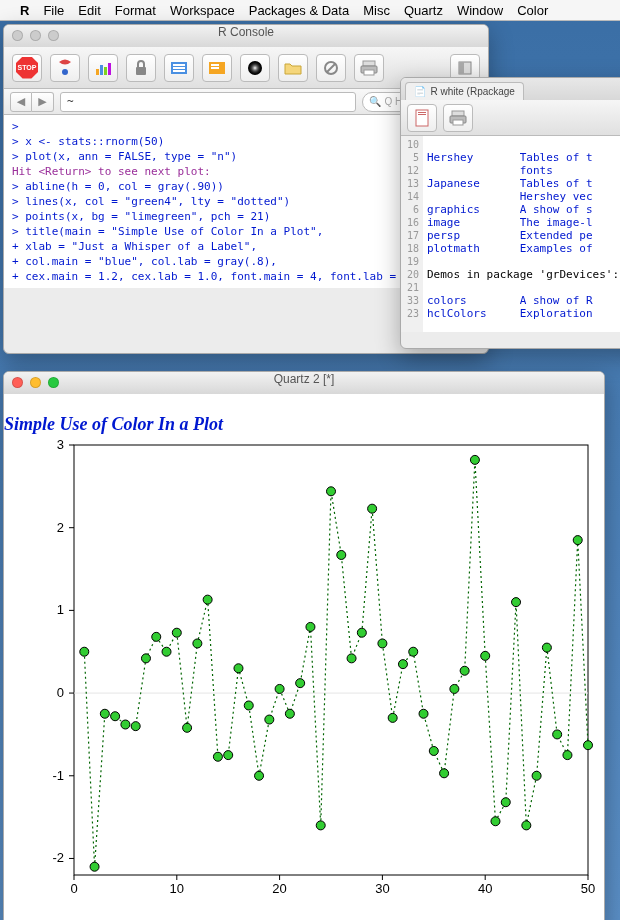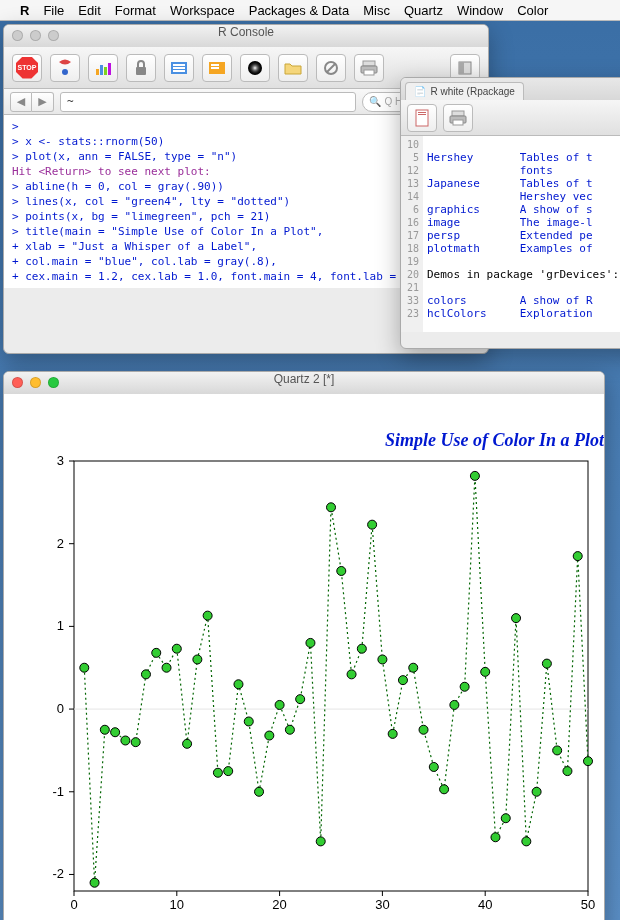--- a/index.html
+++ b/index.html
@@ -32,21 +32,21 @@
   .demos .tabbar { height:22px; background:linear-gradient(#e8e8e8,#d8d8d8); display:flex; align-items:flex-end; padding:0 4px;}
   .demos .tab { height:18px; background:#f0f0f0; border:1px solid #bbb; border-bottom:none; border-radius:4px 4px 0 0; padding:0 8px; display:flex;align-items:center;font-size:10px;color:#444;gap:4px;}
   .demos .toolbar2 { height:36px; background:linear-gradient(#f6f6f6,#e0e0e0); border-bottom:1px solid #bbb;display:flex;align-items:center;padding:0 6px;gap:6px;}
   .demos .gutter { width:22px; background:#f0f0f0; text-align:right; padding:2px 4px 2px 0; color:#999; font-size:10px; line-height:13px; font-family:Monaco,monospace;}
   .demos .code { flex:1; font-family:Monaco,monospace; font-size:11px; line-height:13px; padding:2px 4px;color:#0018d0;}
   .demos .code .black{color:#000;}
   .demos-row{display:flex;height:196px;background:#fff;}
 
   .quartz { left:3px; top:371px; width:602px; height:562px; z-index:5; background:#fff;}
   .quartz .plot-area { position:relative; width:100%; height:calc(100% - 22px); }
-  .plot-title { text-align:right; color:#0018d0; font-weight:bold; font-style:italic; font-size:18px; padding-top:36px; font-family:"Times New Roman",serif;}
+  .plot-title { text-align:left; color:#0018d0; font-weight:bold; font-style:italic; font-size:18px; padding-top:20px; font-family:"Times New Roman",serif;}
   .plot-xlab { text-align:center; color:#ccc; font-style:italic; font-size:13px; font-family:"Times New Roman",serif; position:absolute;bottom:6px;width:100%;}
   .plot-svg { display:block; }
 </style>
 </head>
 <body>
 
 <div class="menubar">
   <span class="apple"></span>
   <span class="bold">R</span>
   <span>File</span>

